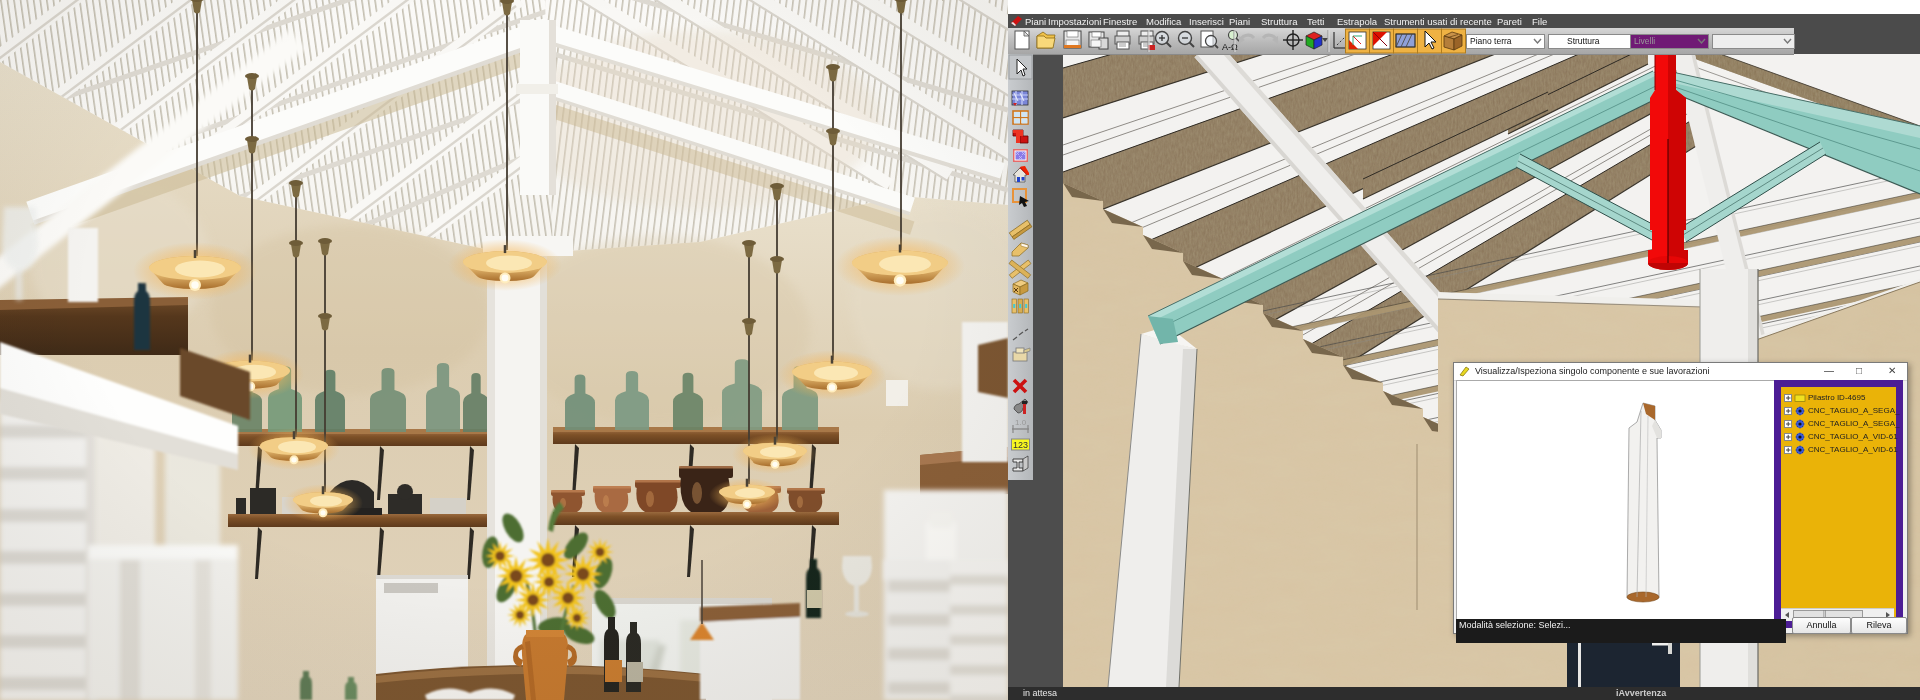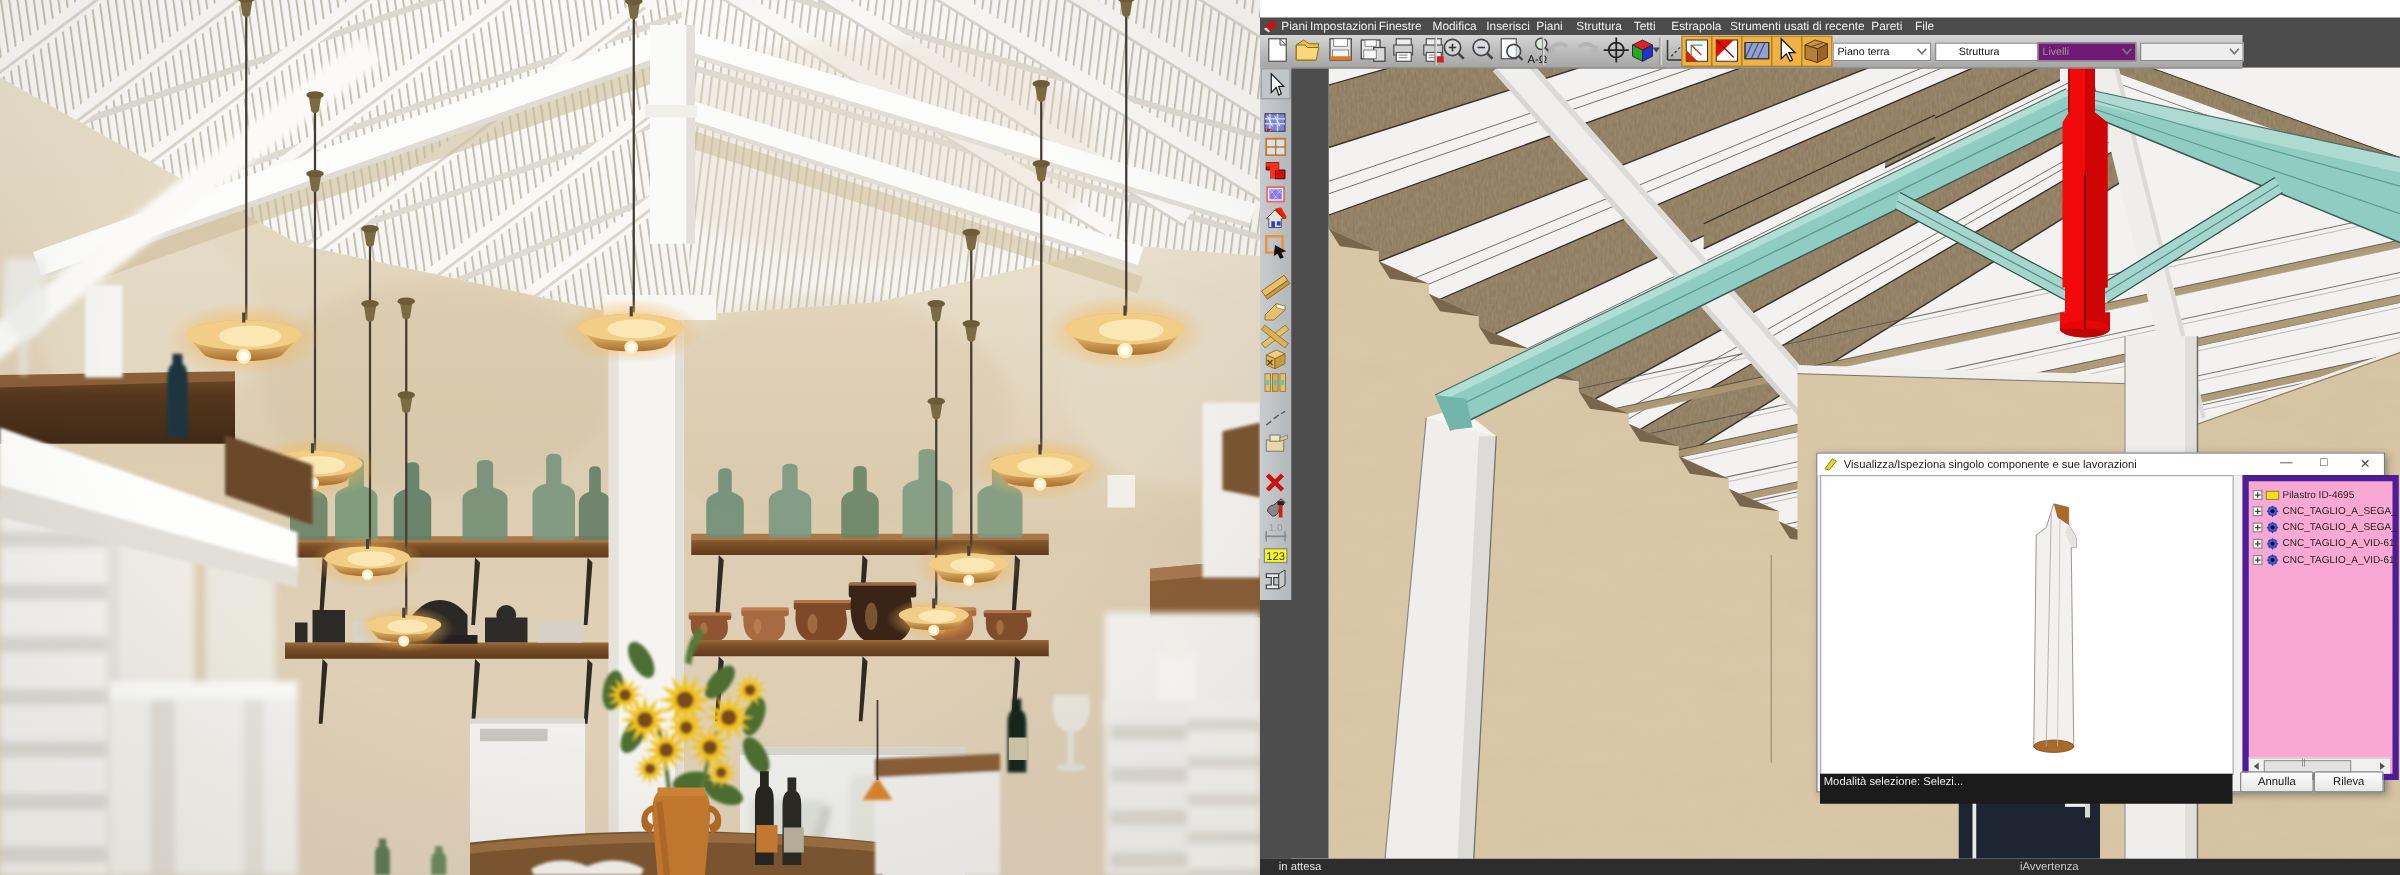--- a/index.html
+++ b/index.html
@@ -913,21 +913,21 @@
         <rect x="0.5" y="3" width="18" height="11" fill="#f8f820" stroke="#888"></rect>
         <text x="2" y="12" font-size="9" fill="#333" font-family="Liberation Sans">123</text>
       </g>
       <g transform="translate(3,401)">
         <polygon points="2,4 12,4 12,7 8,7 8,13 12,13 12,16 2,16 2,13 6,13 6,7 2,7" fill="#e8e8e8" stroke="#333" stroke-width="0.9"></polygon>
         <polygon points="12,4 17,1 17,13 12,16" fill="#c8c8c8" stroke="#333" stroke-width="0.7"></polygon>
       </g>
 </svg>
 <div class="abs" style="left:1008px;top:687px;width:912px;height:13px;background:#2d2d2d;">
       <span class="abs" style="left:2px;top:1px;font-size:9px;color:#e8e8e8;padding-left:13px;">in attesa</span>
-      <span class="abs" style="left:608px;top:1px;font-size:9px;color:#cccccc;">iAvvertenza</span>
+      <span class="abs" style="left:608px;top:1px;font-size:9px;color:#cccccc;font-weight:bold;">iAvvertenza</span>
     </div>
 <div class="abs" style="left:1453px;top:362px;width:453px;height:270px;background:#f0f0f0;border:1px solid #7a7a7a;box-shadow:2px 2px 6px rgba(0,0,0,0.35);">
 <div class="abs" style="left:0;top:0;width:100%;height:17px;background:#ffffff;border-bottom:1px solid #d8d8d8;">
         <svg class="abs" style="left:5px;top:3px" width="11" height="11" viewBox="0 0 11 11">
           <polygon points="1,9 7,1 10,3 4,10" fill="#e8d820" stroke="#8a7a10" stroke-width="0.8"></polygon>
         </svg>
         <span class="abs" style="left:21px;top:3px;font-size:9px;color:#1a1a1a;">Visualizza/Ispeziona singolo componente e sue lavorazioni</span>
         <span class="abs" style="left:370px;top:2px;font-size:10px;color:#444;">—</span>
         <span class="abs" style="left:402px;top:2px;font-size:10px;color:#444;">□</span>
         <span class="abs" style="left:434px;top:2px;font-size:10px;color:#444;">✕</span>
@@ -937,21 +937,21 @@
           <g transform="translate(8,0)">
             <path d="M178,22 l12,3 0,14 6,10 0,8 -4,0 2,160 -32,0 2,-170 8,-6 z" fill="#f2f1ef" stroke="#888" stroke-width="0.7"></path>
             <polygon points="178,22 190,25 190,39 181,33" fill="#a9682c"></polygon>
             <path d="M190,39 l6,10 0,8 -4,0 -5,-12" fill="#e3e2df"></path>
             <ellipse cx="178" cy="216" rx="16" ry="5" fill="#a9682c" stroke="#7a4a1a" stroke-width="0.6"></ellipse>
             <line x1="176" y1="30" x2="172" y2="216" stroke="#aaa" stroke-width="0.7"></line>
             <line x1="183" y1="35" x2="181" y2="216" stroke="#bbb" stroke-width="0.6"></line>
           </g>
         </svg>
 </div>
-<div class="abs" style="left:340px;top:17px;width:115px;height:234px;background:#f9a8d4;border:5px solid #4c1d95;font-size:8px;color:#222;">
+<div class="abs" style="left:320px;top:17px;width:115px;height:234px;background:#eab308;border:7px solid #4c1d95;font-size:8px;color:#222;">
 <svg class="abs" style="left:3px;top:6px" width="22" height="10" viewBox="0 0 22 10">
           <rect x="0.5" y="1.5" width="7" height="7" fill="#fff" stroke="#888"></rect>
           <line x1="2" y1="5" x2="6.5" y2="5" stroke="#444"></line>
           <line x1="4.2" y1="2.8" x2="4.2" y2="7.2" stroke="#444"></line>
 <rect x="11" y="2" width="10" height="6.5" fill="#f0e020" stroke="#8a7a10" stroke-width="0.7"></rect>
 </svg>
 <span class="abs" style="left:27px;top:6px;white-space:nowrap;">Pilastro ID-4695</span>
 <svg class="abs" style="left:3px;top:19px" width="22" height="10" viewBox="0 0 22 10">
           <rect x="0.5" y="1.5" width="7" height="7" fill="#fff" stroke="#888"></rect>
           <line x1="2" y1="5" x2="6.5" y2="5" stroke="#444"></line>

